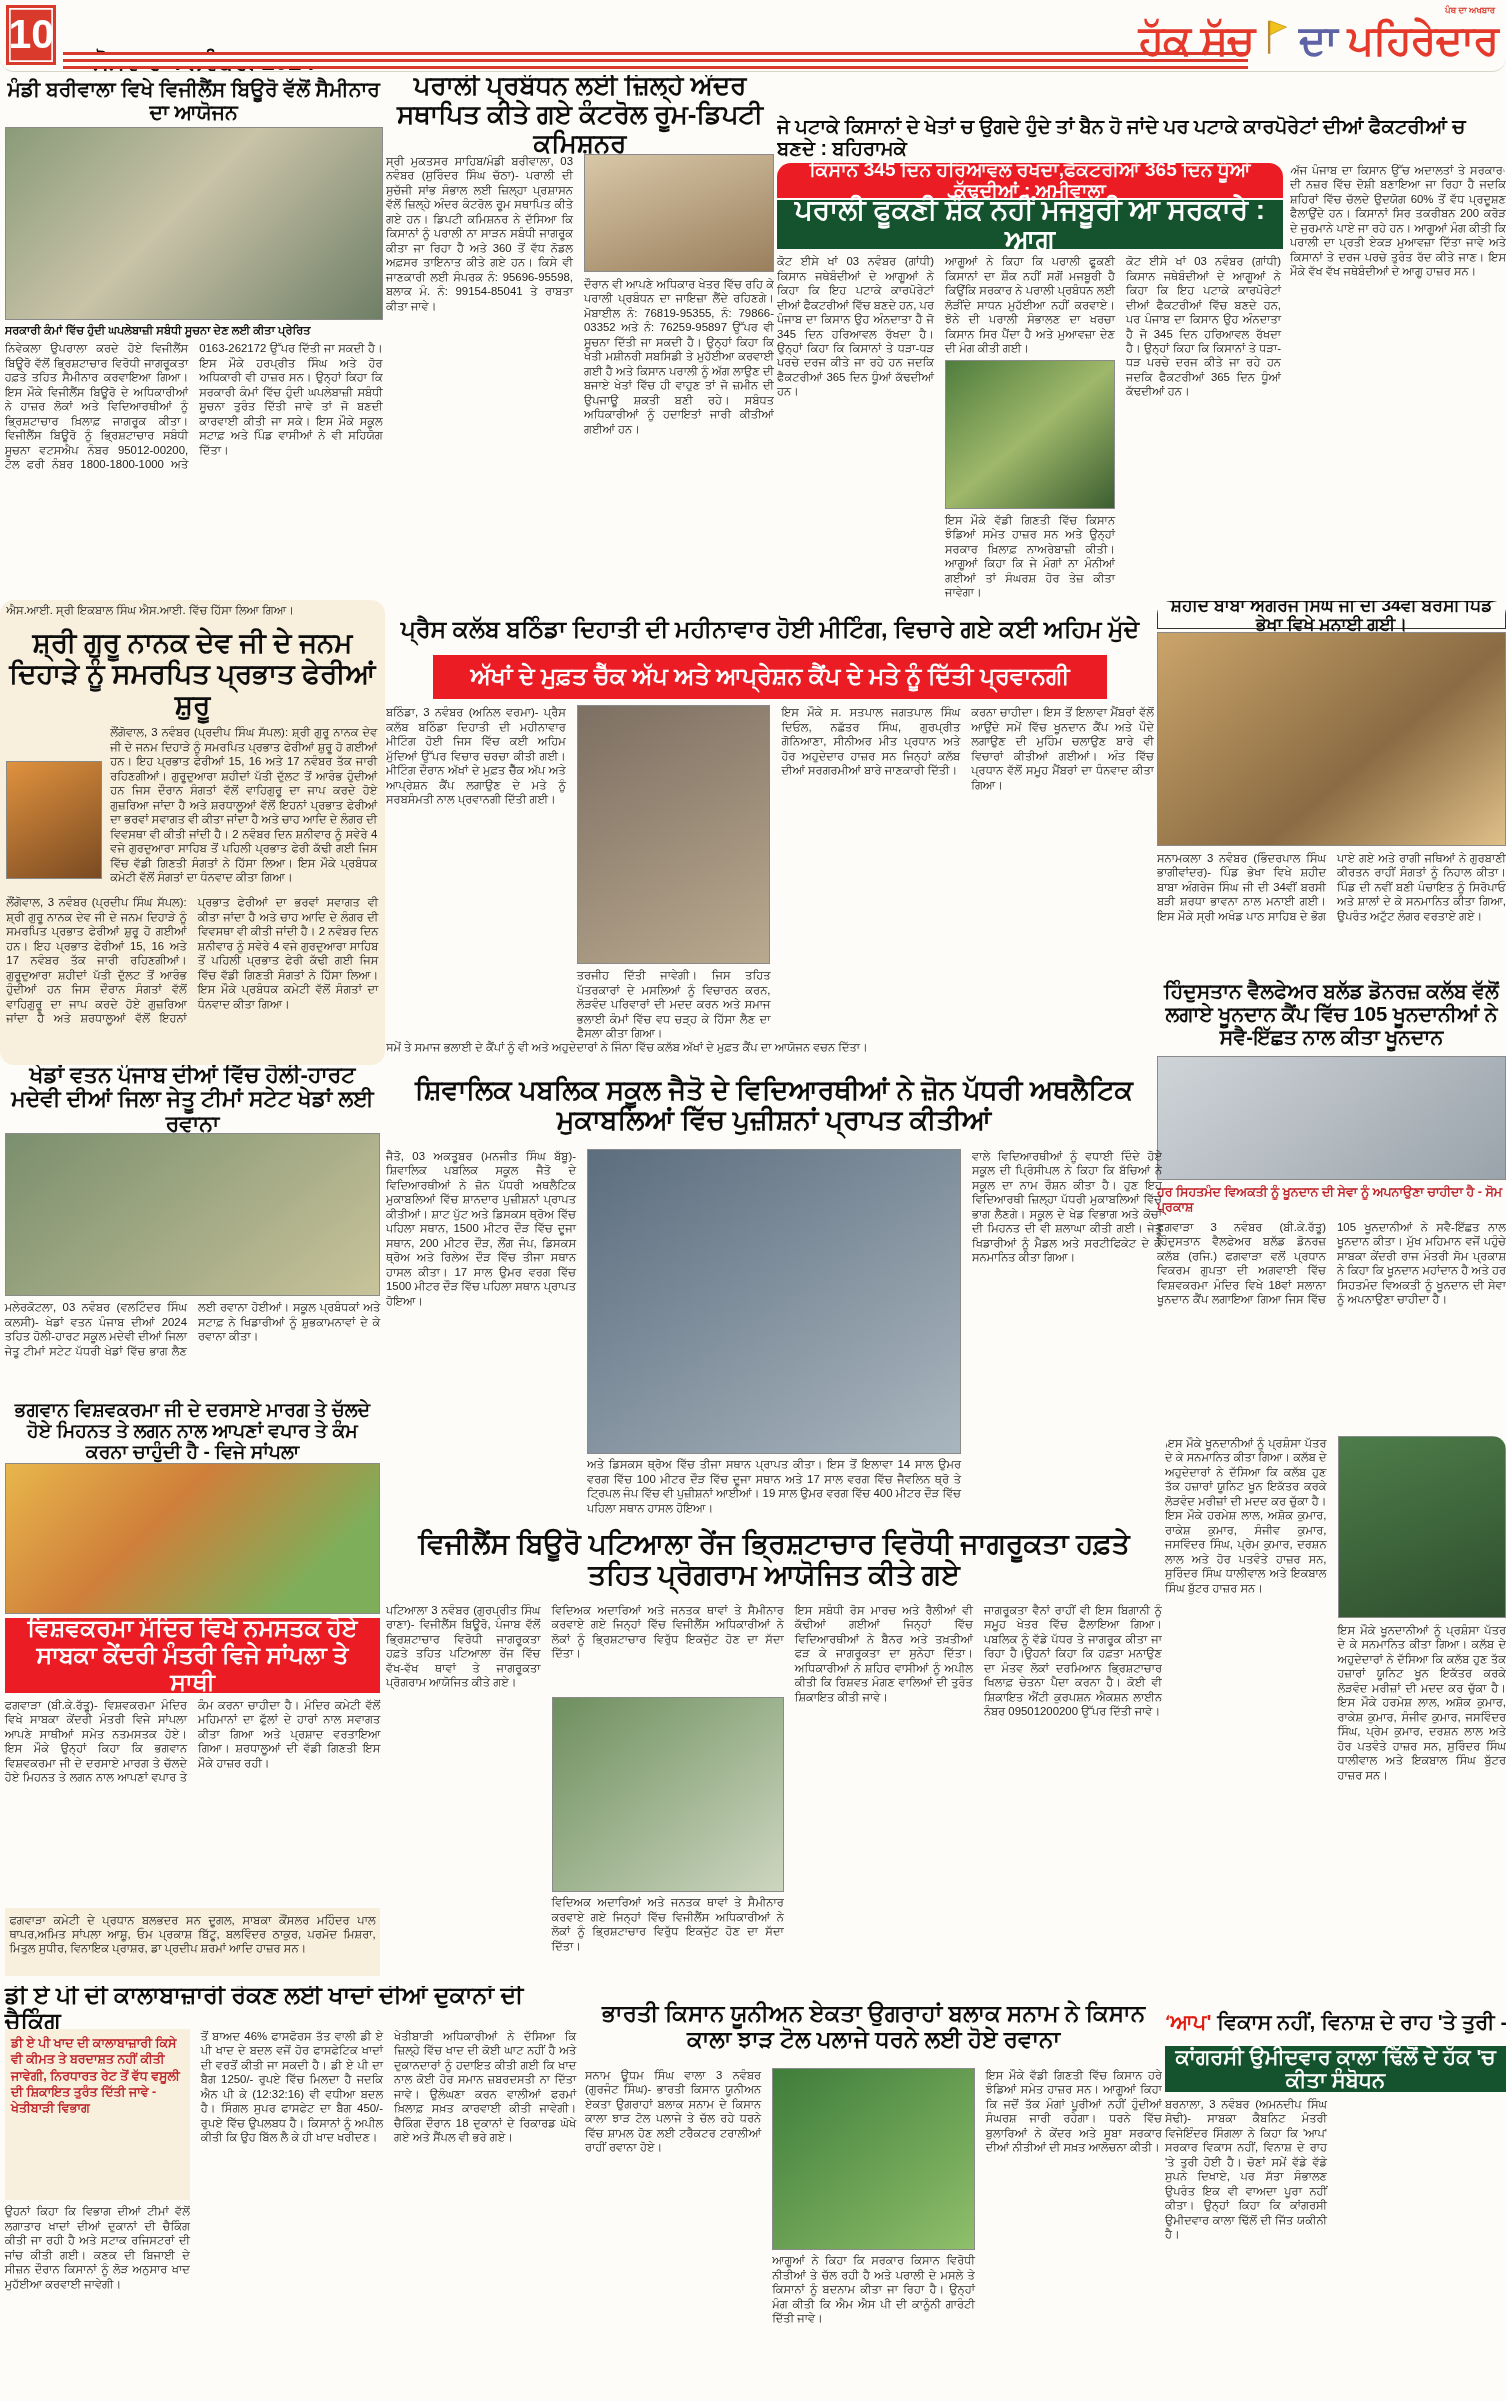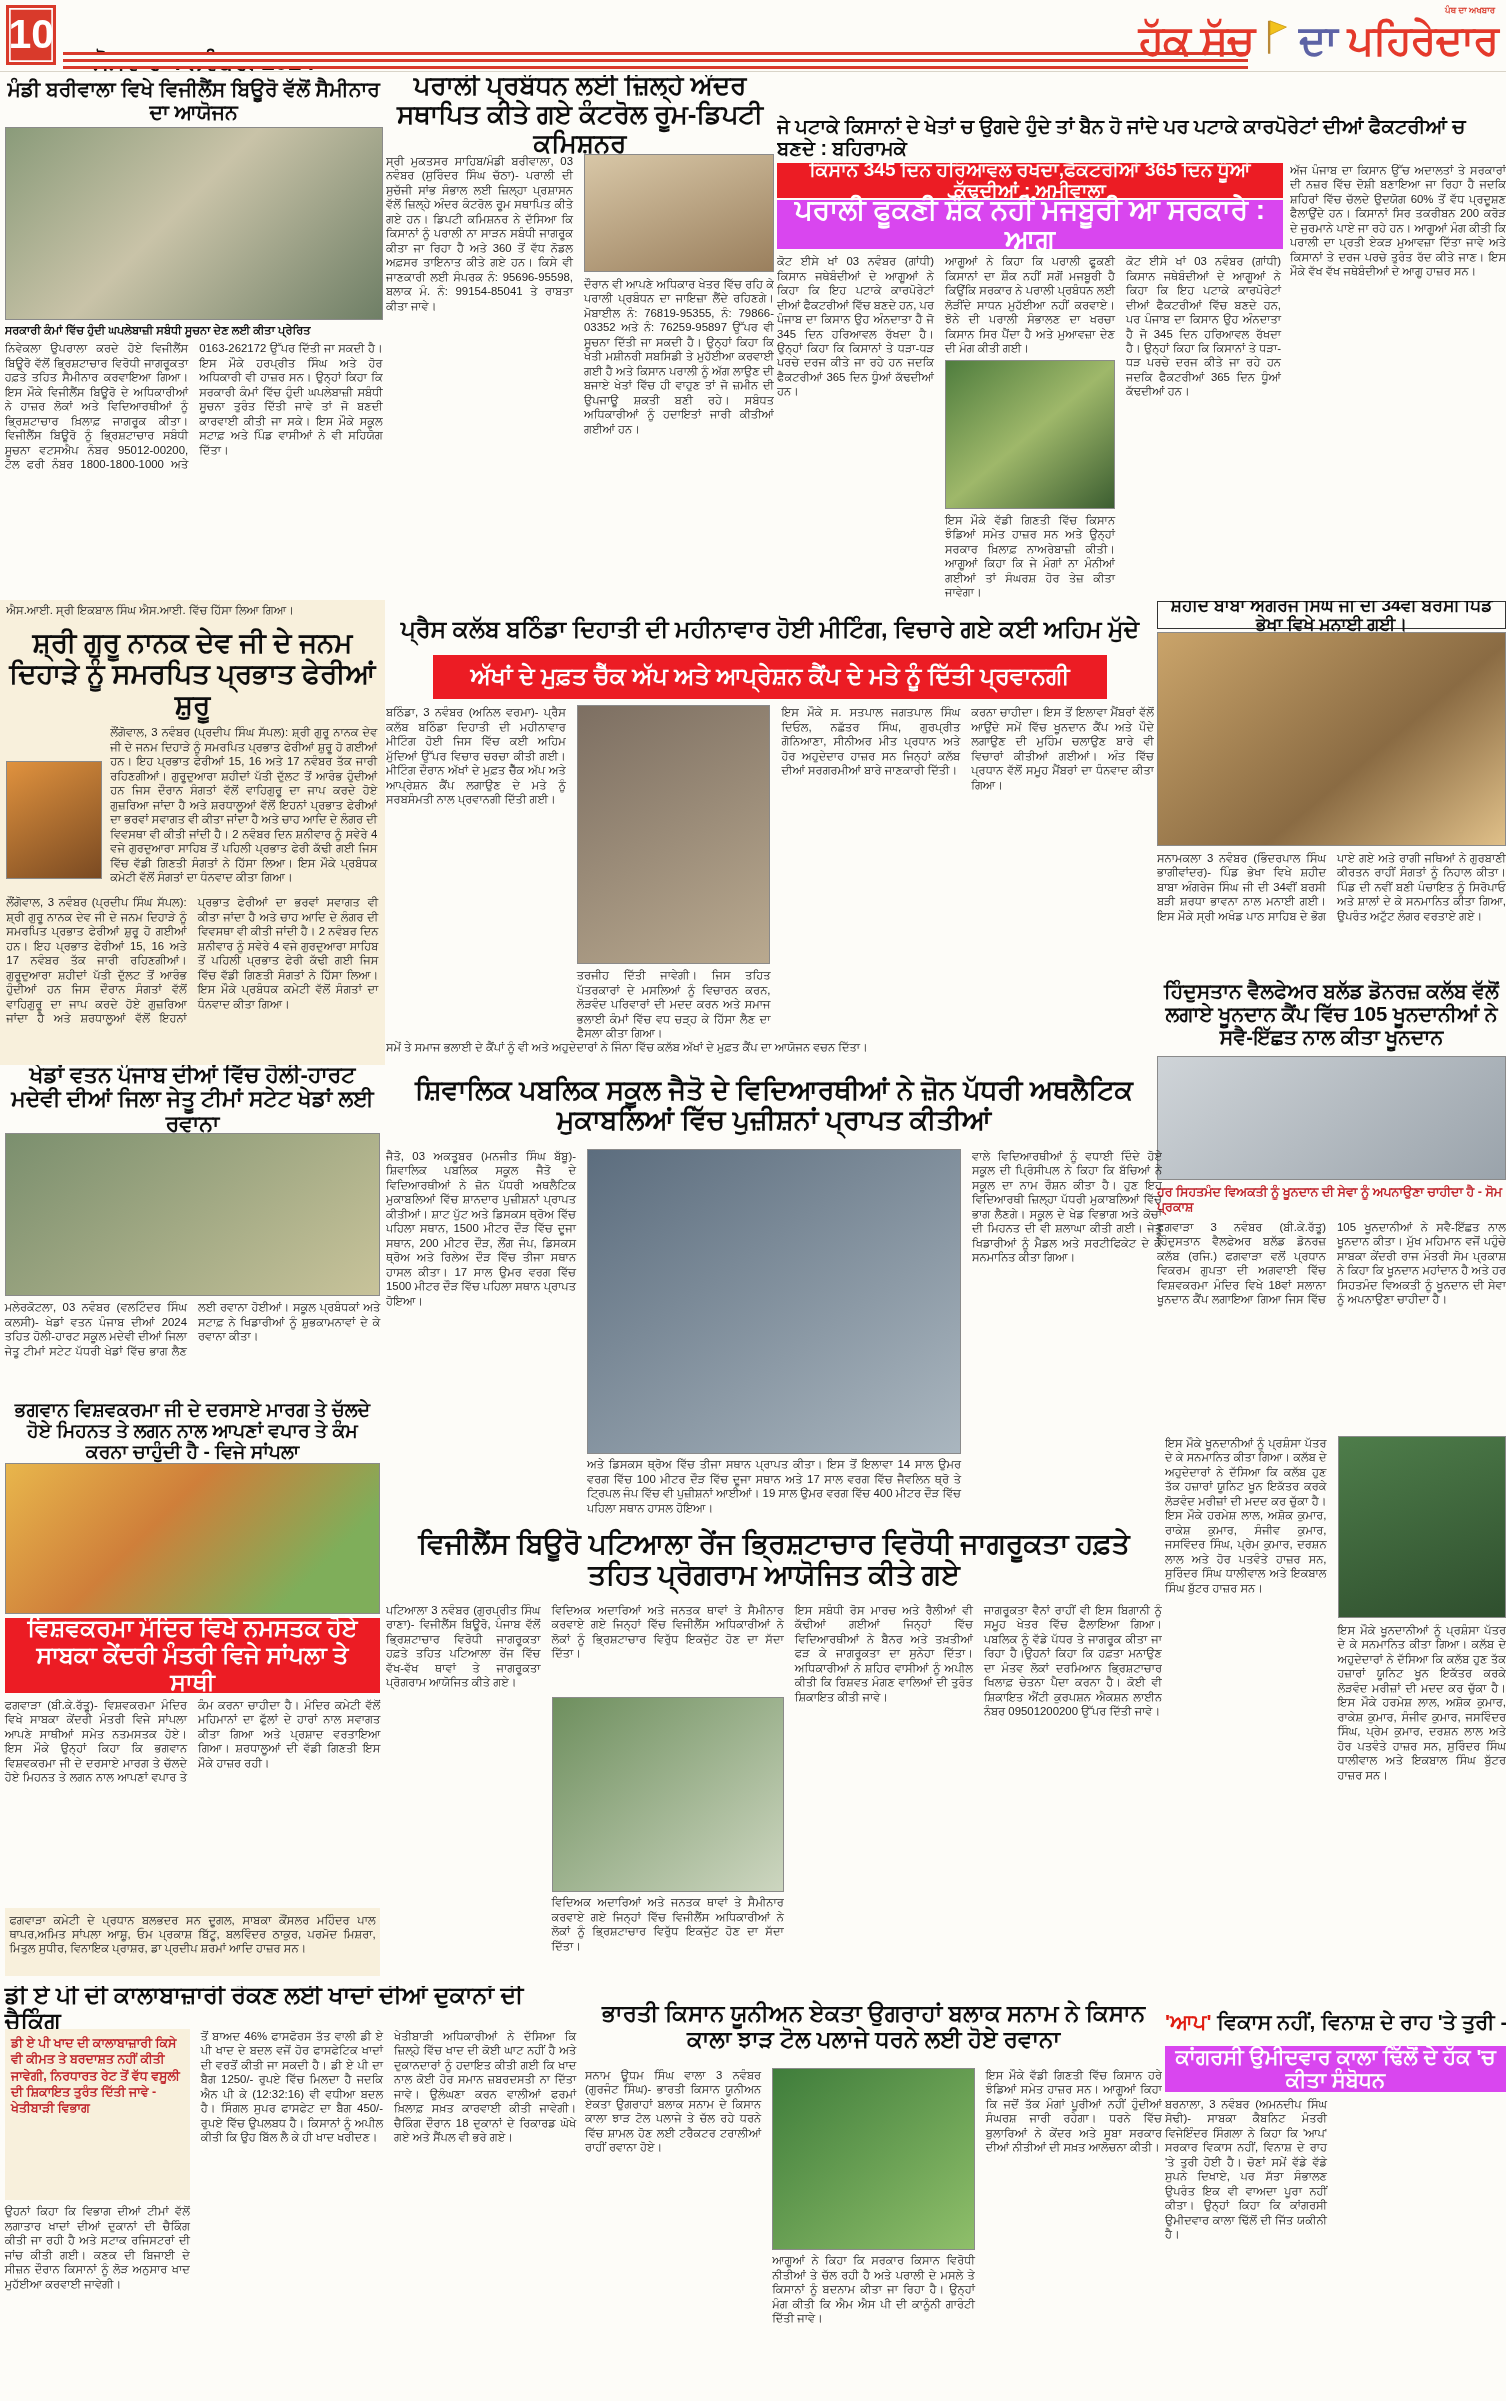--- a/index.html
+++ b/index.html
@@ -1,40 +1,40 @@
 <!DOCTYPE html>
 <html style="font-size:12.6px"><head>
 <meta charset="utf-8">
 <style>
   * { margin:0; padding:0; box-sizing:border-box; }
   html,body { background:#e8e6e0; }
   body { font-family:"Liberation Sans","DejaVu Sans",sans-serif; }
   #paper { position:relative; width:1506px; height:2401px; background:#fdfcf8; margin:0 auto; overflow:hidden; color:#1a1a1a; }
-  .abs { position:absolute; overflow:hidden; }
+  .abs { position:absolute; overflow:hidden;border-radius:14px; }
 
   
   .pagenum { position:absolute; left:6.3px; top:4.7px; width:50px; height:60px; background:#d93a2b;
              color:#fff; font-size:41px; font-weight:bold; display:flex; align-items:center; justify-content:center;
              box-shadow: inset 0 0 0 3.1px #d93a2b, inset 0 0 0 4.7px #ffffff; }
   .dateline { position:absolute; left:93px; top:20.4px; font-size:24px; font-weight:bold; color:#111;margin-top:28px; }
   .rules3 { position:absolute; left:63px; top:52px; width:1185px; height:16.5px;
             background:repeating-linear-gradient(to bottom,#d93a2b 0 3.1px,#fdfcf8 3.1px 7px); }
   .masthead { position:absolute; right:7.9px; top:3.1px; width:259px; height:68px; text-align:right; }
   .mast-tag { font-size:8.6px; color:#d93a2b; font-weight:bold; position:absolute; right:3.1px; top:1.6px; }
   .mast-line { position:absolute; right:0; top:14px; font-size:41px; font-weight:bold; letter-spacing:-0.8px; white-space:nowrap; }
   .mast-red { color:#e4392b; }
   .mast-blue { color:#5d63a5; }
   .flagicon { display:inline-block; vertical-align:top; margin:0 1.6px; }
 
   
   .hl { font-weight:bold; color:#0d0d0d; text-align:center; line-height:1.12; }
   .hl-left { text-align:left; }
   .strip { color:#fff; font-weight:bold; text-align:center; display:flex; align-items:center; justify-content:center; line-height:1.08; }
   .strip-red { background:#ec1c24; }
-  .strip-green { background:#d946ef; }
+  .strip-green { background:#14532d; }
   .redtext { color:#c0272d; font-weight:bold; }
 
   
   .body-txt { font-size:11.4px; line-height:1.27; text-align:justify; color:#222; }
   .cols2 { column-count:2; column-gap:11px; }
   .small-tail { font-size:11.4px; line-height:1.25; color:#222; text-align:justify; }
   .caption { font-size:11.4px; font-weight:bold; line-height:1.2; color:#111; }
 
   .cream { background:#f8f0dc; }
   .photo { border:0.8px solid #8a8a8a; width:100%; }

